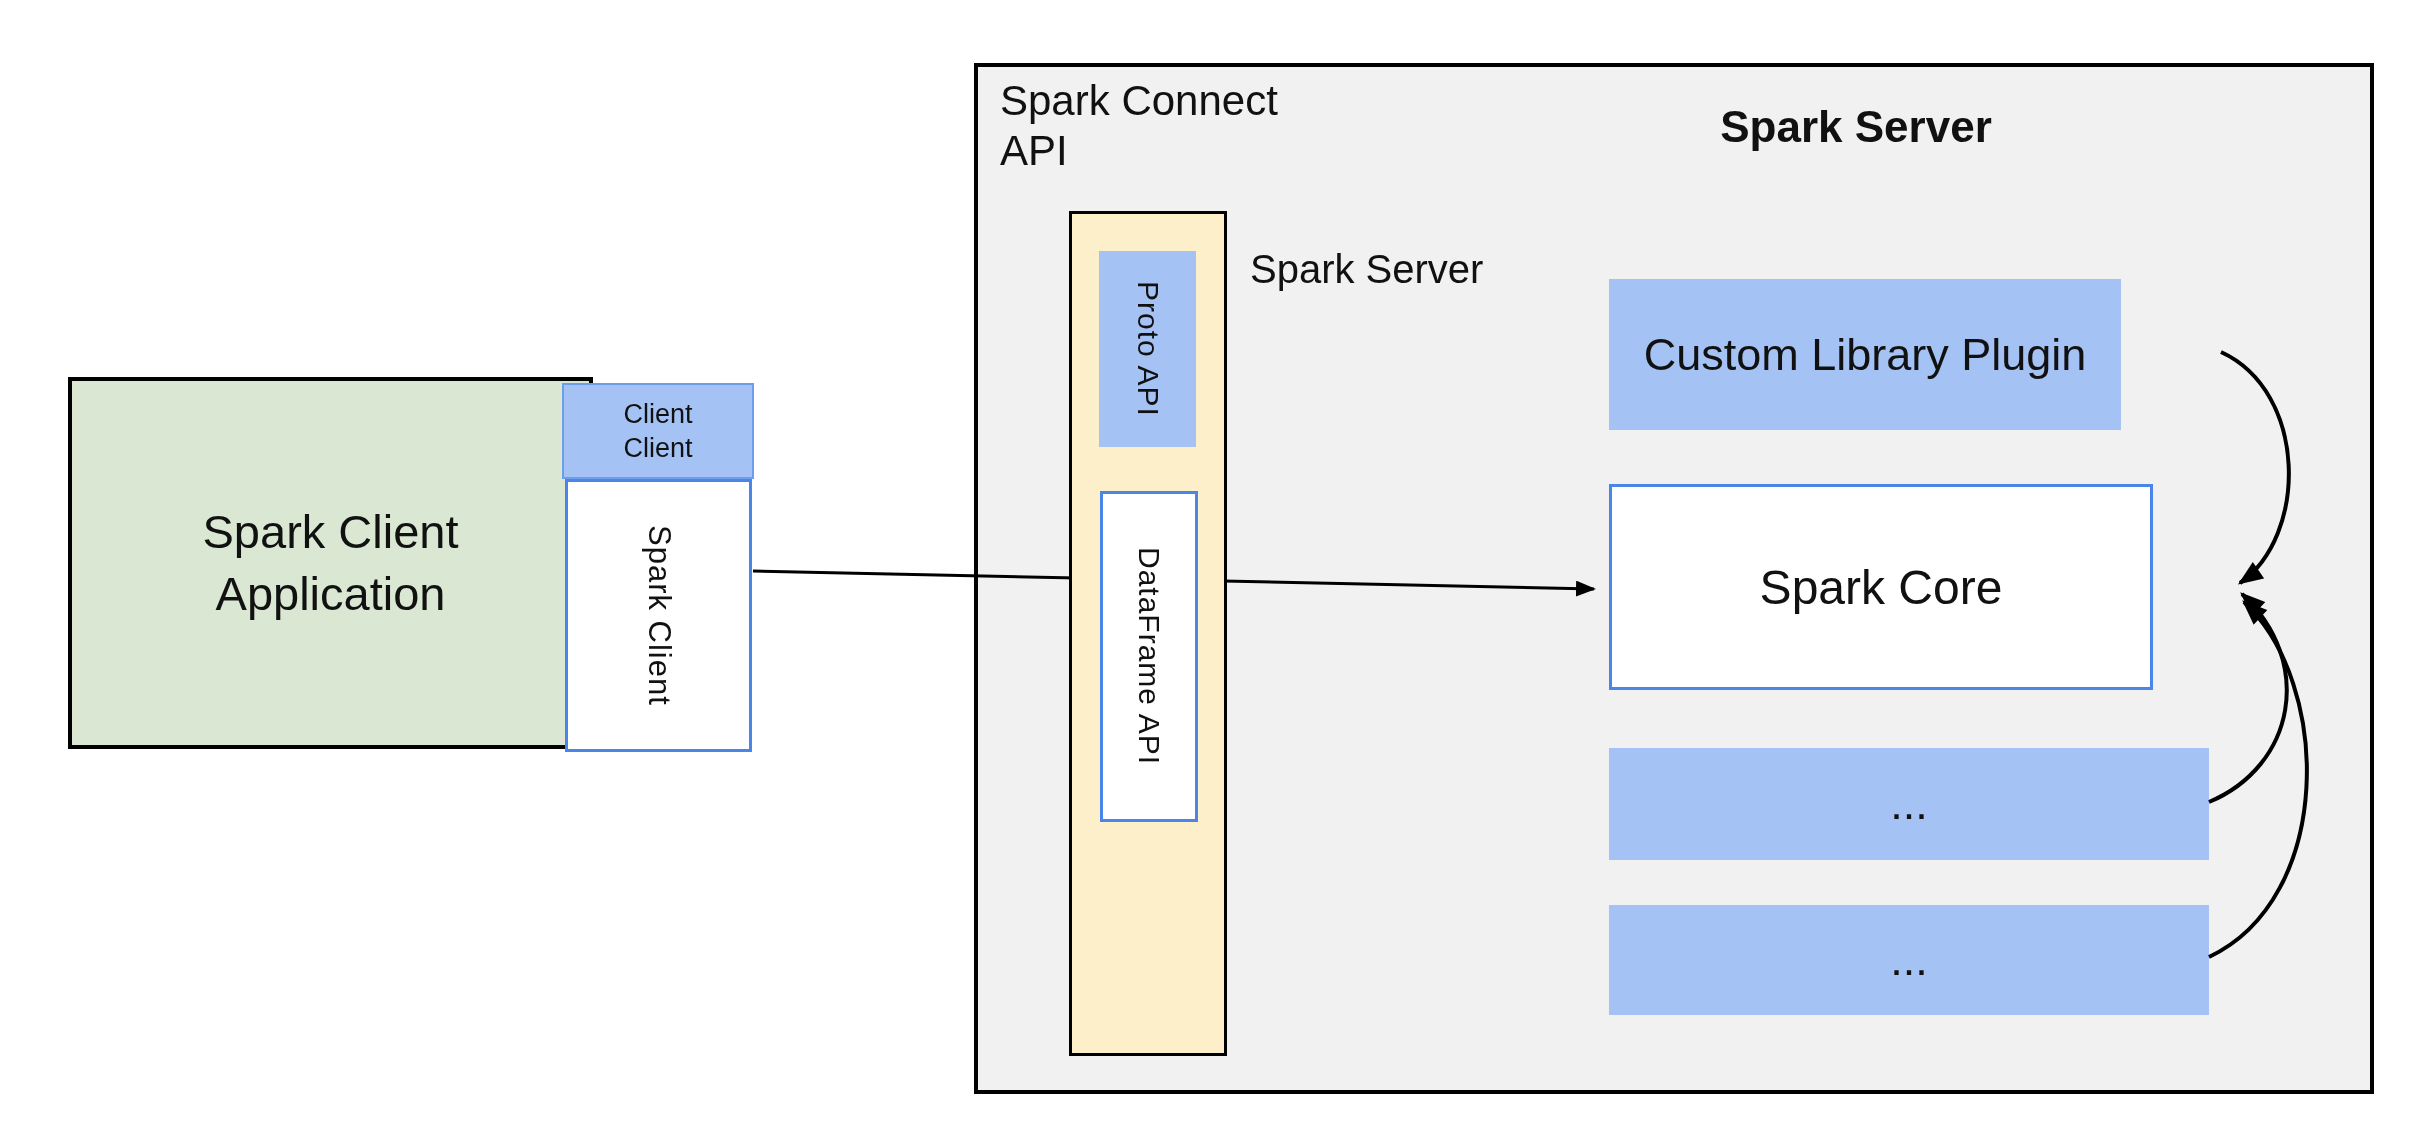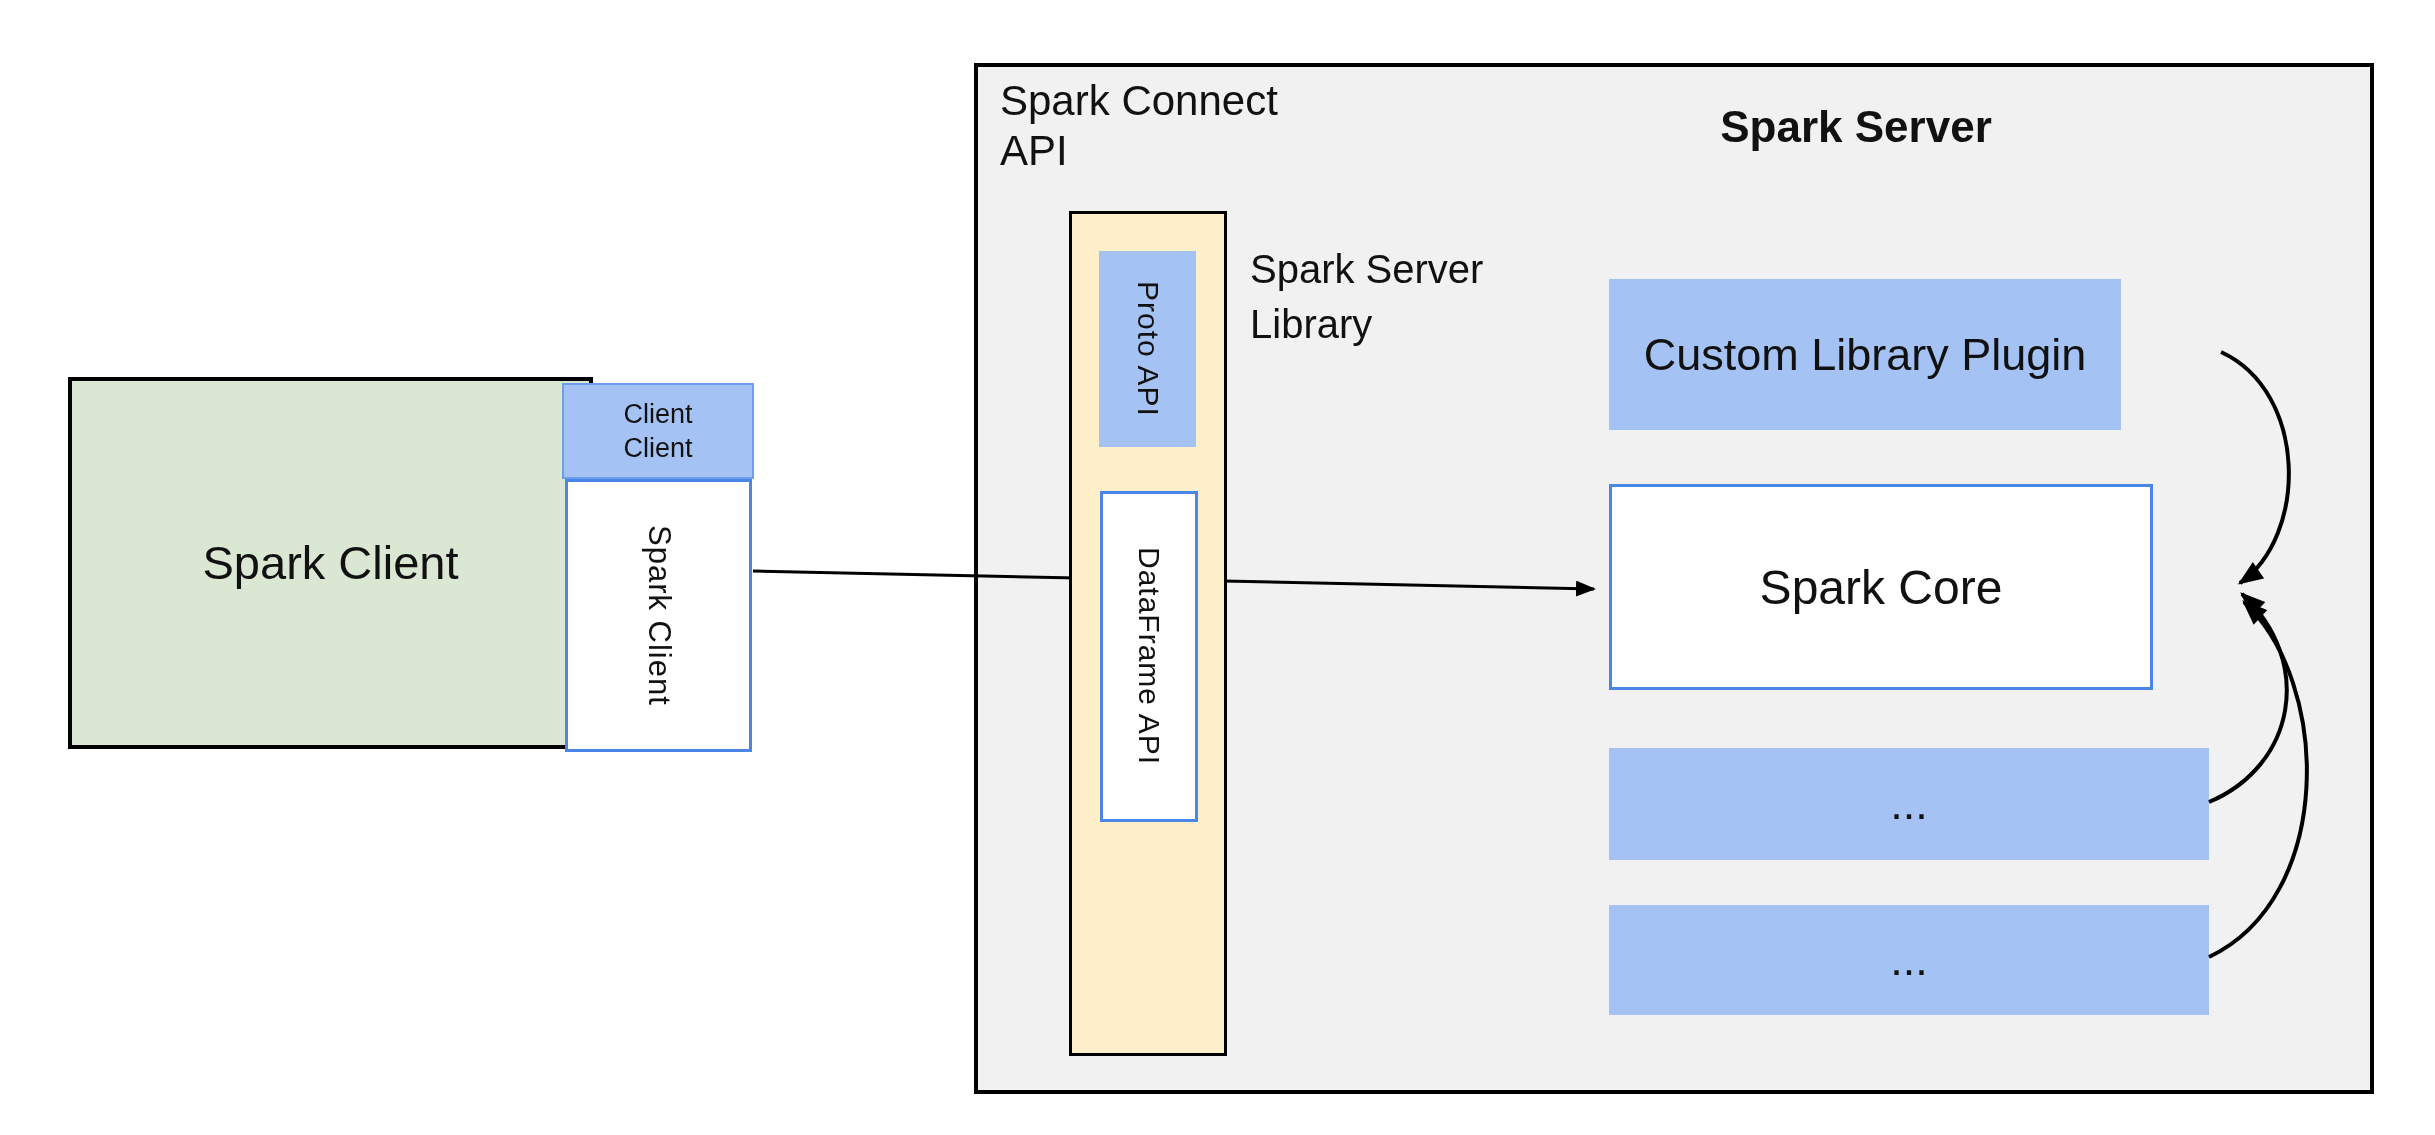--- a/index.html
+++ b/index.html
@@ -76,38 +76,38 @@
       <marker id="ah1" viewBox="0 0 10 8" refX="9" refY="4" markerWidth="20" markerHeight="16" orient="auto" markerUnits="userSpaceOnUse">
         <path d="M0,0 L10,4 L0,8 z" fill="#000"></path>
       </marker>
     </defs>
     <path d="M 753 571 L 1594 589" stroke="#000" stroke-width="3" fill="none" marker-end="url(#ah1)"></path>
   </svg>
 
   <div class="abs green-box z3">
     <div class="center-flex green-label">
       <div>Spark Client</div>
+      <div>Application</div>
     </div>
   </div>
   <div class="abs pkg-box center-flex z4">
     <div>Client</div>
     <div>Client</div>
   </div>
   <div class="abs sclient-box center-flex z4">
     <div class="vtext">Spark Client</div>
   </div>
 
   <div class="abs connect-title z3">
     <div>Spark Connect</div>
     <div>API</div>
   </div>
   <div class="abs server-title z3">Spark Server</div>
   <div class="abs server-library z3">
     <div>Spark Server</div>
-    <div>Library</div>
   </div>
 
   <div class="abs yellow-box z3"></div>
   <div class="abs proto-box center-flex z4">
     <div class="vtext">Proto API</div>
   </div>
   <div class="abs dframe-box center-flex z4">
     <div class="vtext">DataFrame API</div>
   </div>
 

